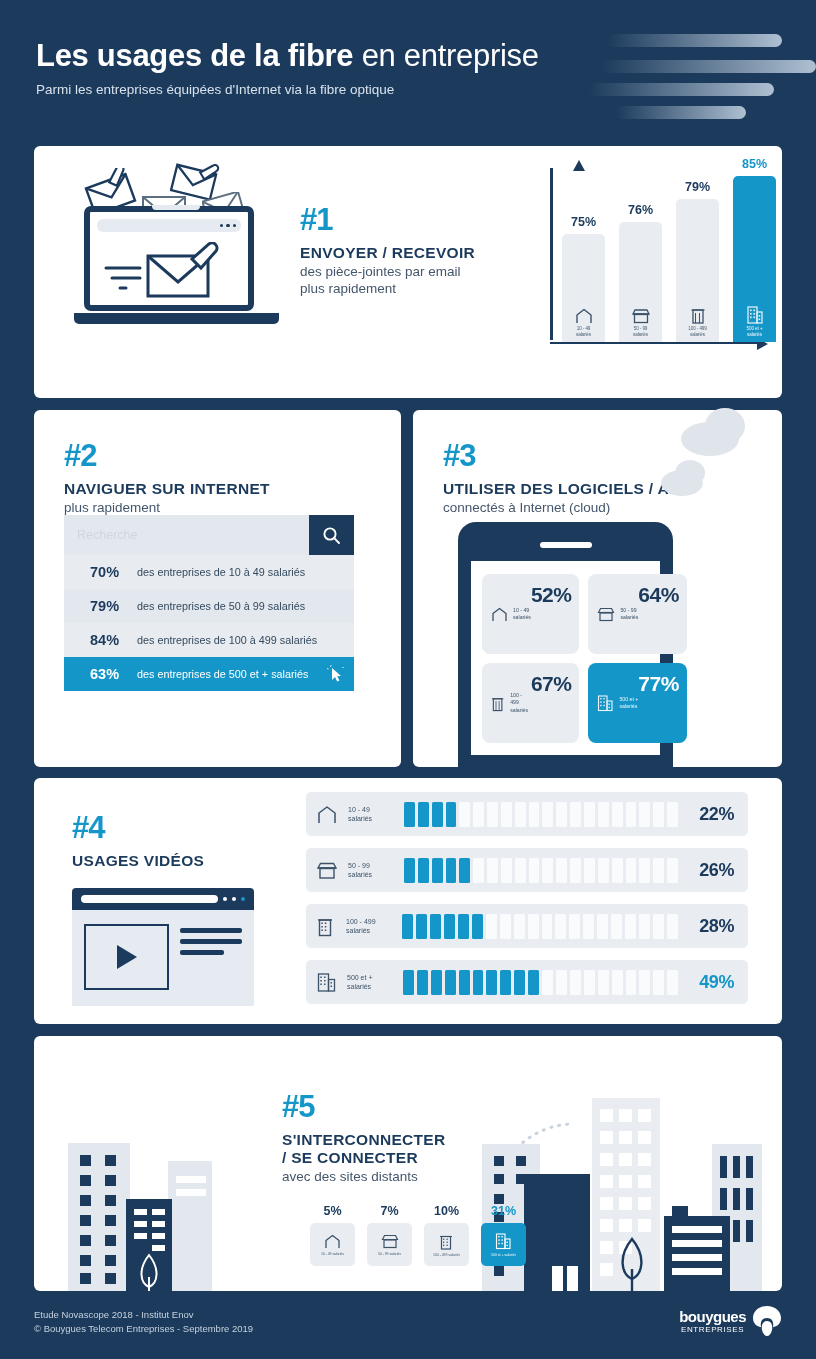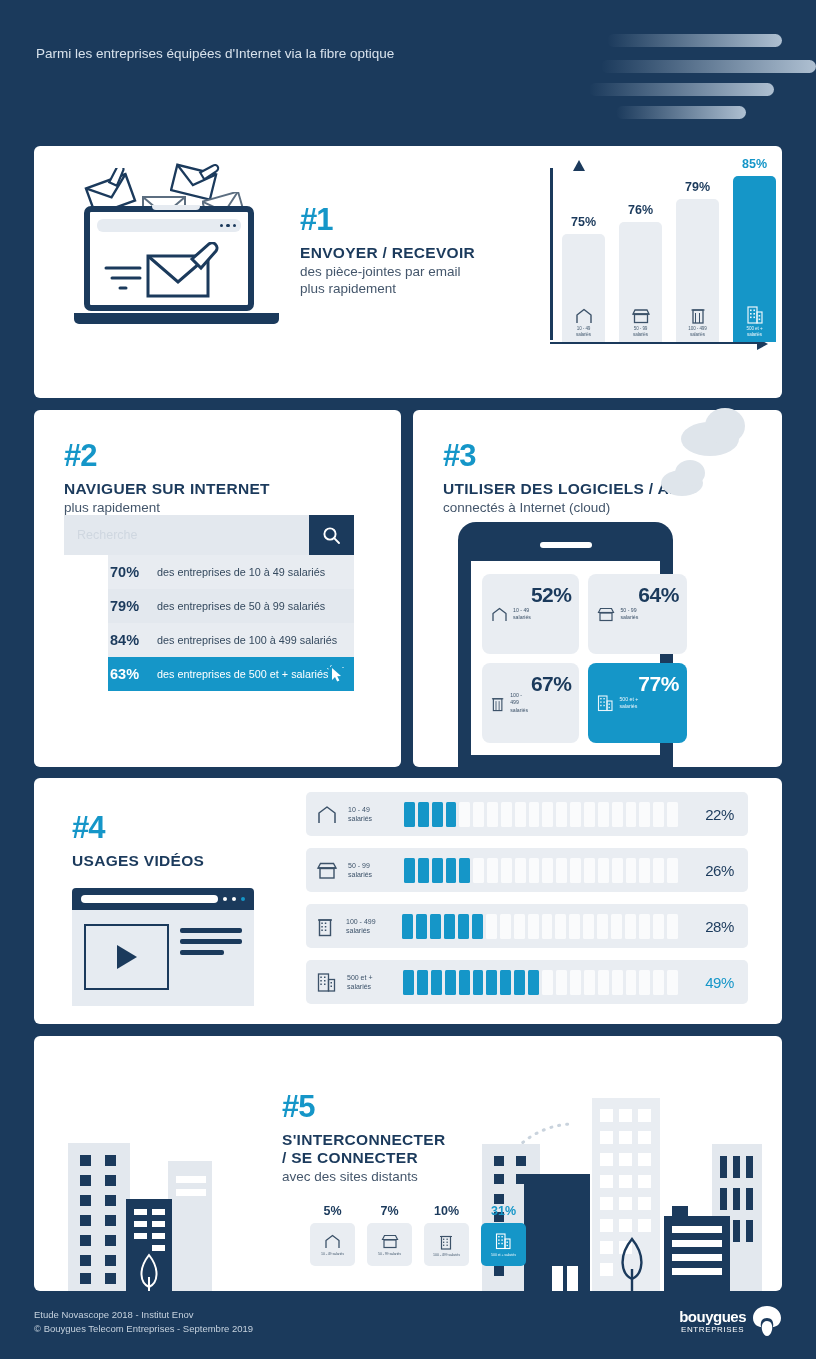--- a/index.html
+++ b/index.html
@@ -53,21 +53,21 @@
   .bar.hi + .bval, .bcol.hi .bval { color: #1596C8; }
   .bcat { font-size: 4.6px; color: #4B6075; text-align: center; line-height: 1.3; margin-top: 2px; letter-spacing: -0.1px; }
   .bar.hi .bcat { color: #EAF6FB; }
 
   
   #card2 { left: 34px; top: 410px; width: 367px; height: 357px; }
   .searchbox { position: absolute; left: 30px; top: 105px; width: 290px; }
   .sbar { height: 40px; background: #E3E8EE; display: flex; align-items: center; }
   .sbar .ph { flex: 1; padding-left: 13px; font-size: 12.5px; color: #CFD7E0; }
   .sbtn { width: 45px; height: 40px; background: #1B3A5C; display: flex; align-items: center; justify-content: center; }
-  .srow { height: 34px; background: #E8ECF1; display: flex; align-items: center; padding-left: 2px; gap: 9px; margin-left: 44px; }
+  .srow { height: 34px; background: #E8ECF1; display: flex; align-items: center; padding-left: 26px; gap: 9px; }
   .srow.alt { background: #E3E8EE; }
   .srow.hi { background: #1596C8; position: relative; }
   .srow .pc { font-size: 14.5px; font-weight: bold; color: #1B3A5C; min-width: 38px; }
   .srow .tx { font-size: 10.8px; color: #34495E; }
   .srow.hi .pc, .srow.hi .tx { color: #FFFFFF; }
 
   
   #card3 { left: 413px; top: 410px; width: 369px; height: 357px; }
   .phone { position: absolute; left: 45px; top: 112px; width: 215px; height: 245px; background: #1B3A5C; border-radius: 18px 18px 0 0; padding: 20px 13px 0 13px; }
   .speaker { width: 52px; height: 6px; background: #fff; border-radius: 3px; margin: 0 auto 13px auto; }
@@ -96,21 +96,21 @@
   .vm-play { width: 0; height: 0; border-top: 12px solid transparent; border-bottom: 12px solid transparent; border-left: 20px solid #1B3A5C; }
   .vm-lines { display: flex; flex-direction: column; gap: 6px; padding-top: 4px; }
   .vm-line { height: 5px; background: #1B3A5C; border-radius: 2px; }
 
   .blist { position: absolute; left: 272px; top: 14px; width: 442px; display: flex; flex-direction: column; gap: 12px; }
   .brow { height: 44px; background: #E9EDF2; border-radius: 5px; display: flex; align-items: center; padding: 0 14px 0 10px; gap: 10px; }
   .brow-lab { font-size: 7px; color: #3C5269; line-height: 1.35; min-width: 46px; }
   .segs { flex: 1; display: flex; gap: 3px; align-items: center; }
   .seg { flex: 1; height: 25px; background: #FAFBFC; border-radius: 1.5px; }
   .seg.on { background: #1596C8; }
-  .brow-pc { font-size: 15px; font-weight: normal; color: #1B3A5C; min-width: 46px; text-align: right; letter-spacing: -0.4px; }
+  .brow-pc { font-size: 18px; font-weight: bold; color: #1B3A5C; min-width: 46px; text-align: right; letter-spacing: -0.4px; }
   .brow-pc.hi { color: #1596C8; }
 
   
   #card5 { left: 34px; top: 1036px; width: 748px; height: 255px; overflow: hidden; }
   .skyline { position: absolute; bottom: 0; }
   .c5txt { position: absolute; left: 248px; top: 55px; width: 200px; }
   .boxes5 { position: absolute; left: 276px; top: 168px; display: flex; gap: 12px; }
   .b5 { width: 45px; }
   .b5-pc { font-size: 12.5px; font-weight: bold; color: #1B3A5C; text-align: center; margin-bottom: 5px; }
   .b5-pc.hi { color: #1596C8; }
@@ -132,20 +132,21 @@
 
 <div class="page">
 
   <div class="header">
     <div class="deco">
       <span class="b1"></span>
         <span class="b2"></span>
         <span class="b3"></span>
         <span class="b4"></span>
     </div>
+    <h1><b>Les usages de la fibre</b><span> en entreprise</span></h1>
     <div class="sub">Parmi les entreprises équipées d'Internet via la fibre optique</div>
   </div>
 
   <div class="card" id="card1">
 
     <svg class="env-float" style="left:48px;top:22px" width="58" height="44" viewBox="0 0 58 44">
       <g transform="rotate(-20 29 22)">
         <rect x="6" y="12" width="42" height="28" fill="#fff" stroke="#1B3A5C" stroke-width="2.4"></rect>
         <path d="M6 12 L27 29 L48 12" fill="none" stroke="#1B3A5C" stroke-width="2.4"></path>
         <path d="M30 14 l12 -11 a3.5 3.5 0 0 1 5 5 l-11 12 z" fill="#fff" stroke="#1B3A5C" stroke-width="2.2"></path>

